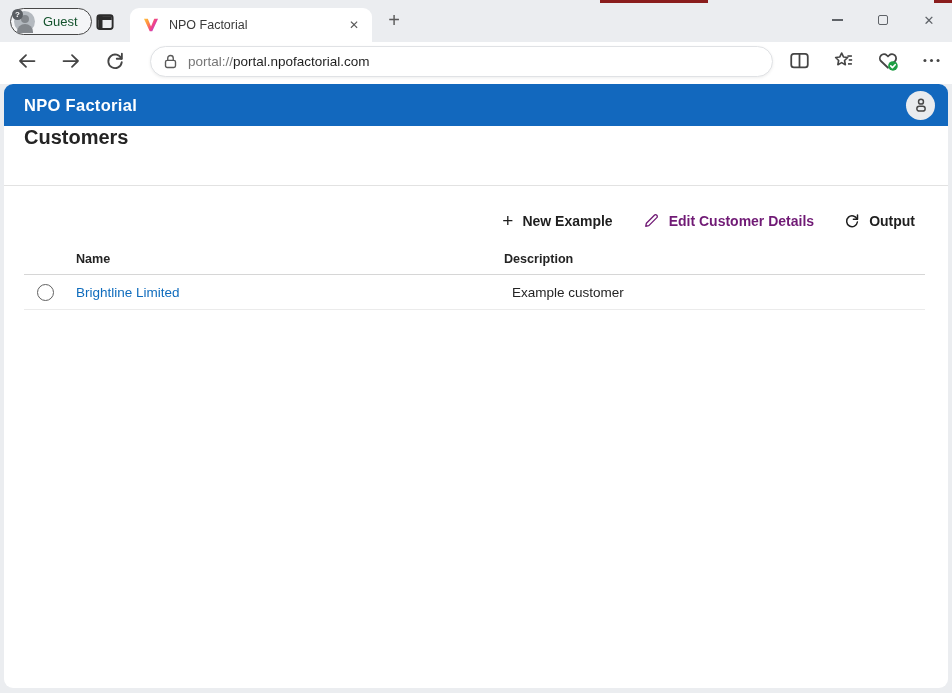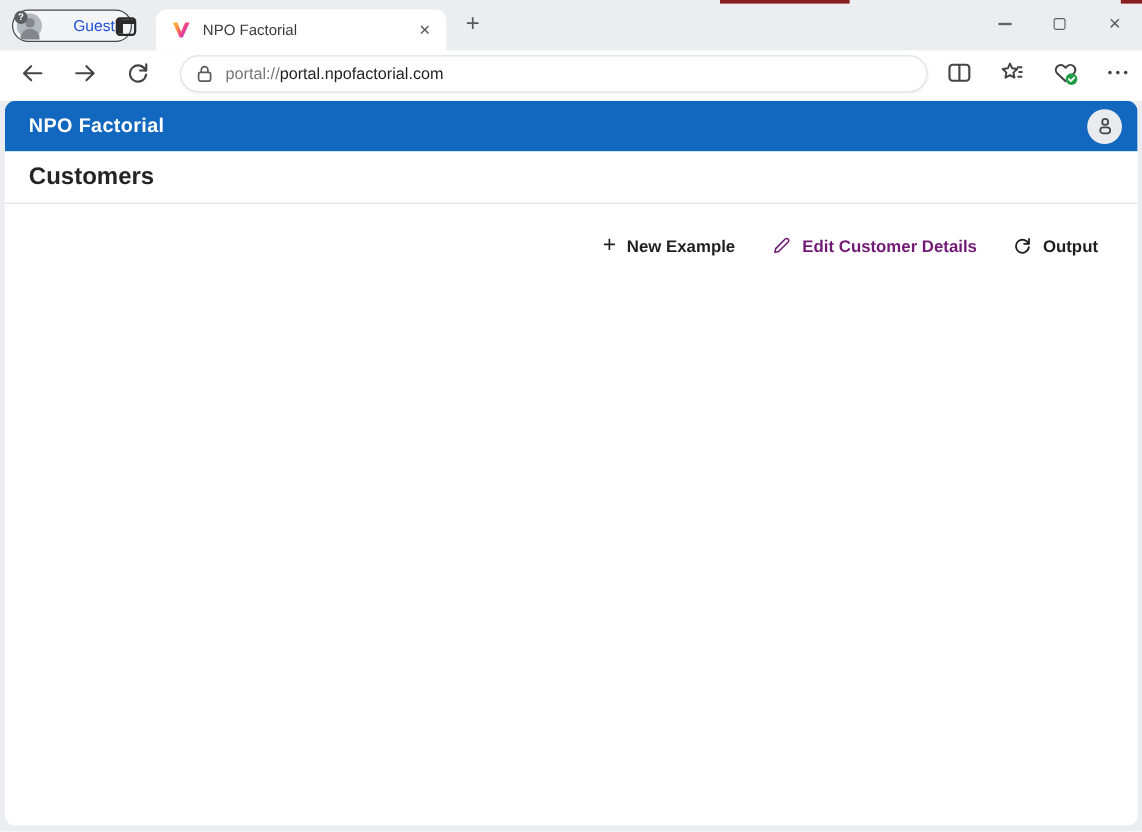--- a/index.html
+++ b/index.html
@@ -26,21 +26,21 @@
     display:flex; align-items:center; gap:8px; padding:0 13px 0 3px; cursor:pointer;
   }
   .guest-avatar { position:relative; width:21px; height:21px; border-radius:50%; background:#b4b9bf; }
   .guest-avatar .head { position:absolute; left:6.5px; top:4px; width:8px; height:8px; border-radius:50%; background:#83878c; }
   .guest-avatar .body { position:absolute; left:2.5px; top:12.5px; width:16px; height:9px; border-radius:8px 8px 0 0; background:#83878c; }
   .guest-badge {
     position:absolute; left:-2px; top:-2px; width:11px; height:11px; border-radius:50%;
     background:#5a5e63; color:#fff; font-size:8px; font-weight:bold;
     display:flex; align-items:center; justify-content:center;
   }
-  .guest-label { font-size:13px; color:#1d4ed8;margin-left:18px; }
+  .guest-label { font-size:13px; color:#14532d; }
 
   .tab-actions-btn { position:absolute; left:95px; top:12px; width:20px; height:20px; cursor:pointer; }
 
   .tab {
     position:absolute; left:130px; top:8px; width:242px; height:34px;
     background:#fff; border-radius:9px 9px 0 0;
     display:flex; align-items:center; padding:0 8px 0 13px; cursor:pointer;
   }
   .favicon-v {
     width:16px; height:15px; flex:0 0 auto;
@@ -88,21 +88,21 @@
     position:absolute; left:4px; top:84px; width:944px; height:604px;
     background:#fff; border-radius:9px; overflow:hidden;
   }
   .appbar { height:42px; background:#1268be; display:flex; align-items:center; padding:0 13px 0 20px; }
   .appbar-title { color:#fff; font-size:16.5px; font-weight:600; letter-spacing:.3px; }
   .appbar-avatar {
     margin-left:auto; width:29px; height:29px; border-radius:50%;
     background:#e9ebee; display:flex; align-items:center; justify-content:center; cursor:pointer; color:#474747;
   }
 
-  .page-header { height:44px; border-bottom:1px solid #e2e2e2; display:flex; align-items:center; padding:0 20px; }
+  .page-header { height:60px; border-bottom:1px solid #e2e2e2; display:flex; align-items:flex-start; padding:0 20px; }
   .page-title { font-size:20px; font-weight:700; color:#242424; }
 
   .commands { display:flex; justify-content:flex-end; align-items:center; gap:30px; padding:26px 33px 0 0; }
   .cmd-btn { display:flex; align-items:center; gap:9px; font-size:14px; font-weight:600; color:#1f1f1f; cursor:pointer; }
   .cmd-btn .cmd-ico { color:#1f1f1f; }
   .cmd-btn.disabled, .cmd-btn.disabled .cmd-ico { color:#701a75; cursor:default; }
   .plus-glyph { font-size:19px; font-weight:300; line-height:14px; }
 
   .cust-table { margin:14px 23px 0 20px; }
   .thead, .trow { display:grid; grid-template-columns:52px 428px 1fr; align-items:center; }
@@ -255,15 +255,27 @@
       <span class="cmd-ico">
         <svg width="16" height="16" viewBox="0 0 16 16">
           <path d="M13.1 6.3A5.4 5.4 0 1 0 13.4 9" fill="none" stroke="currentColor" stroke-width="1.5" stroke-linecap="round"></path>
           <path d="M13.5 2.1v4.1H9.4" fill="none" stroke="currentColor" stroke-width="1.5" stroke-linecap="round" stroke-linejoin="round"></path>
         </svg>
       </span>
       <span>Output</span>
     </div>
   </div>
 
+  <div class="cust-table">
+    <div class="thead">
+      <span></span>
+      <span class="th">Name</span>
+      <span class="th">Description</span>
+    </div>
+    <div class="trow">
+      <span class="radio"></span>
+      <span class="cell-name">Brightline Limited</span>
+      <span class="cell-desc">Example customer</span>
+    </div>
+  </div>
 
 
 </div>
 
 </body></html>

